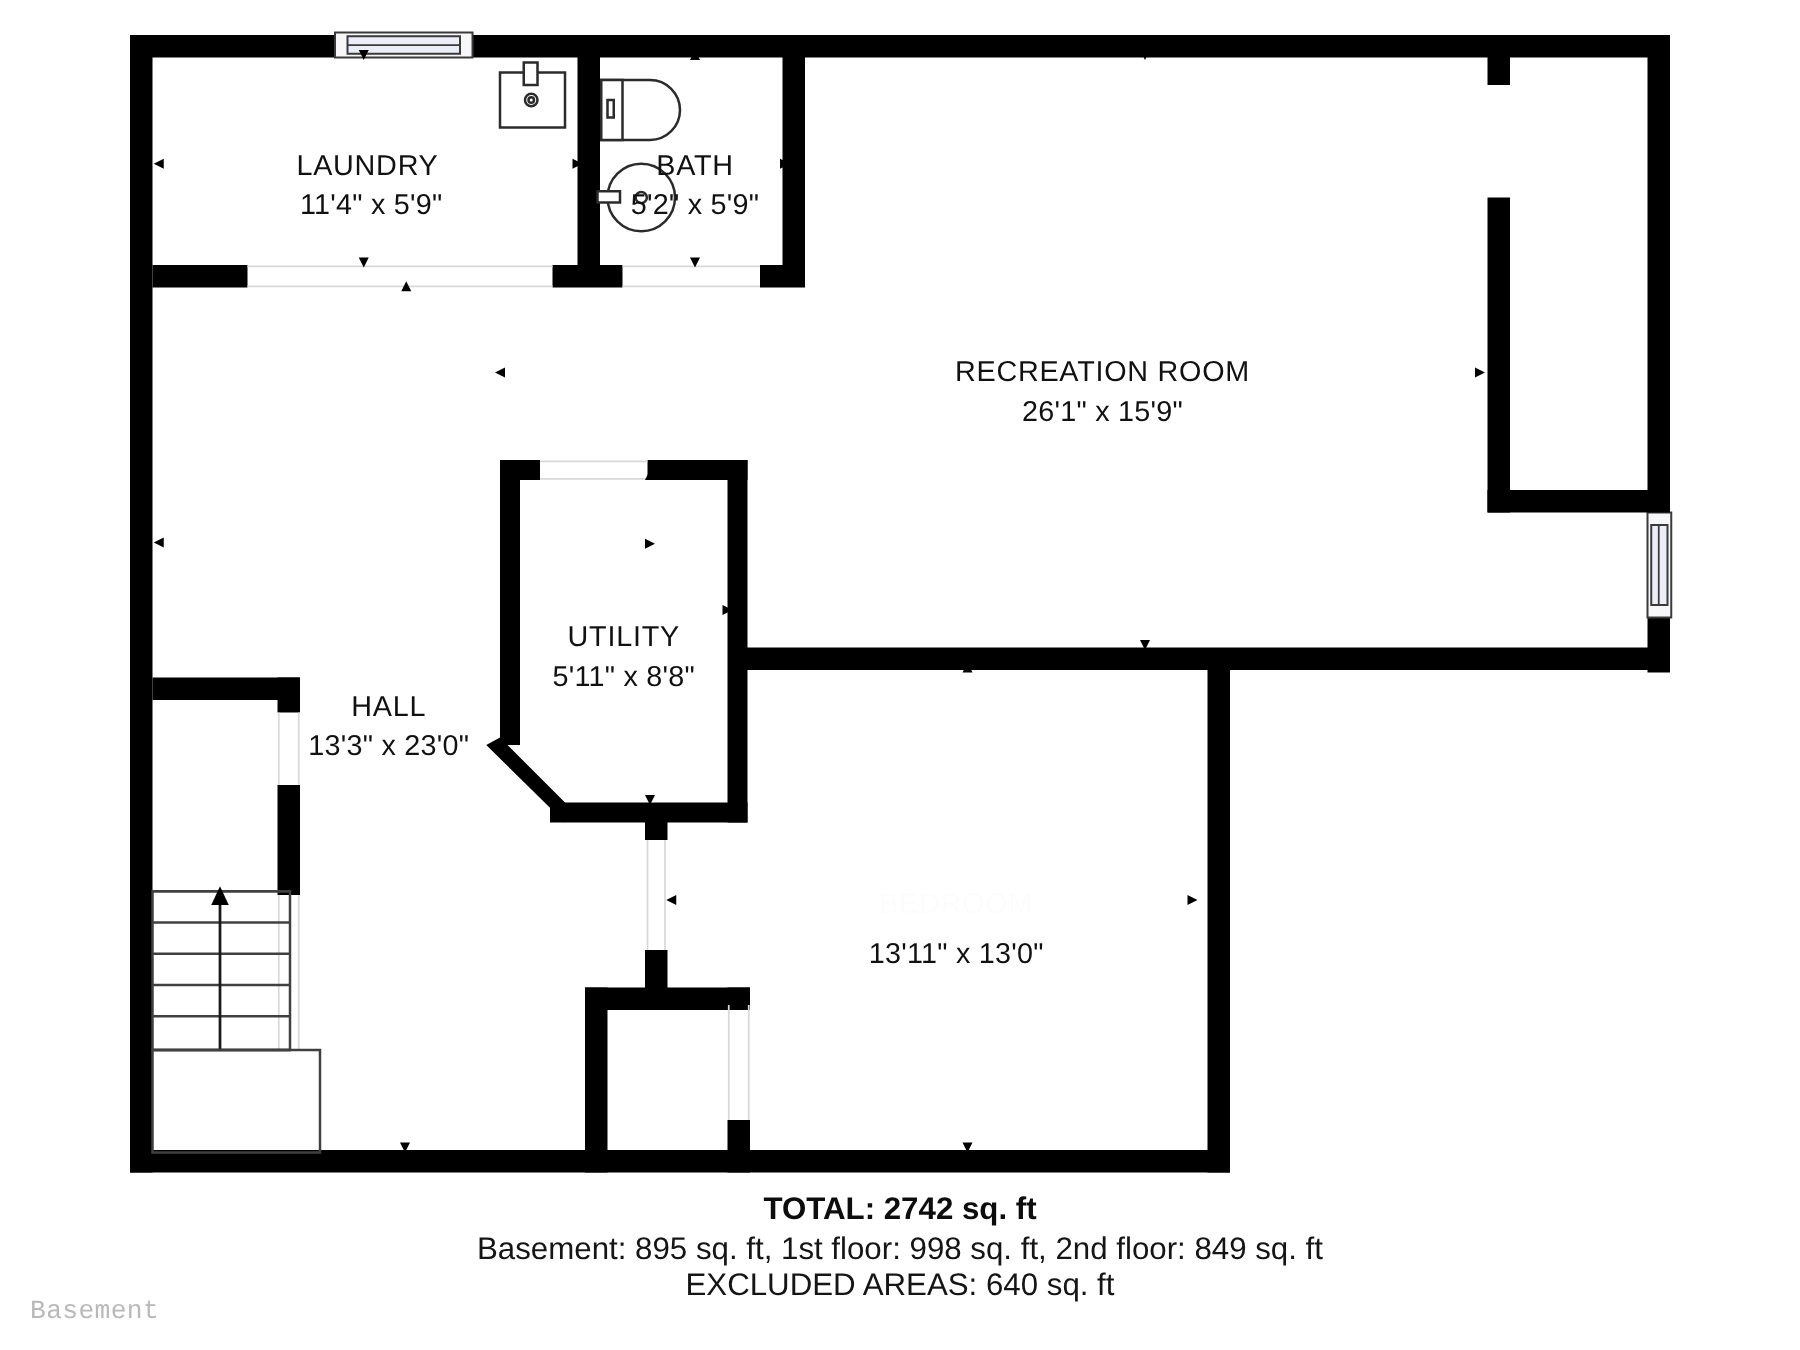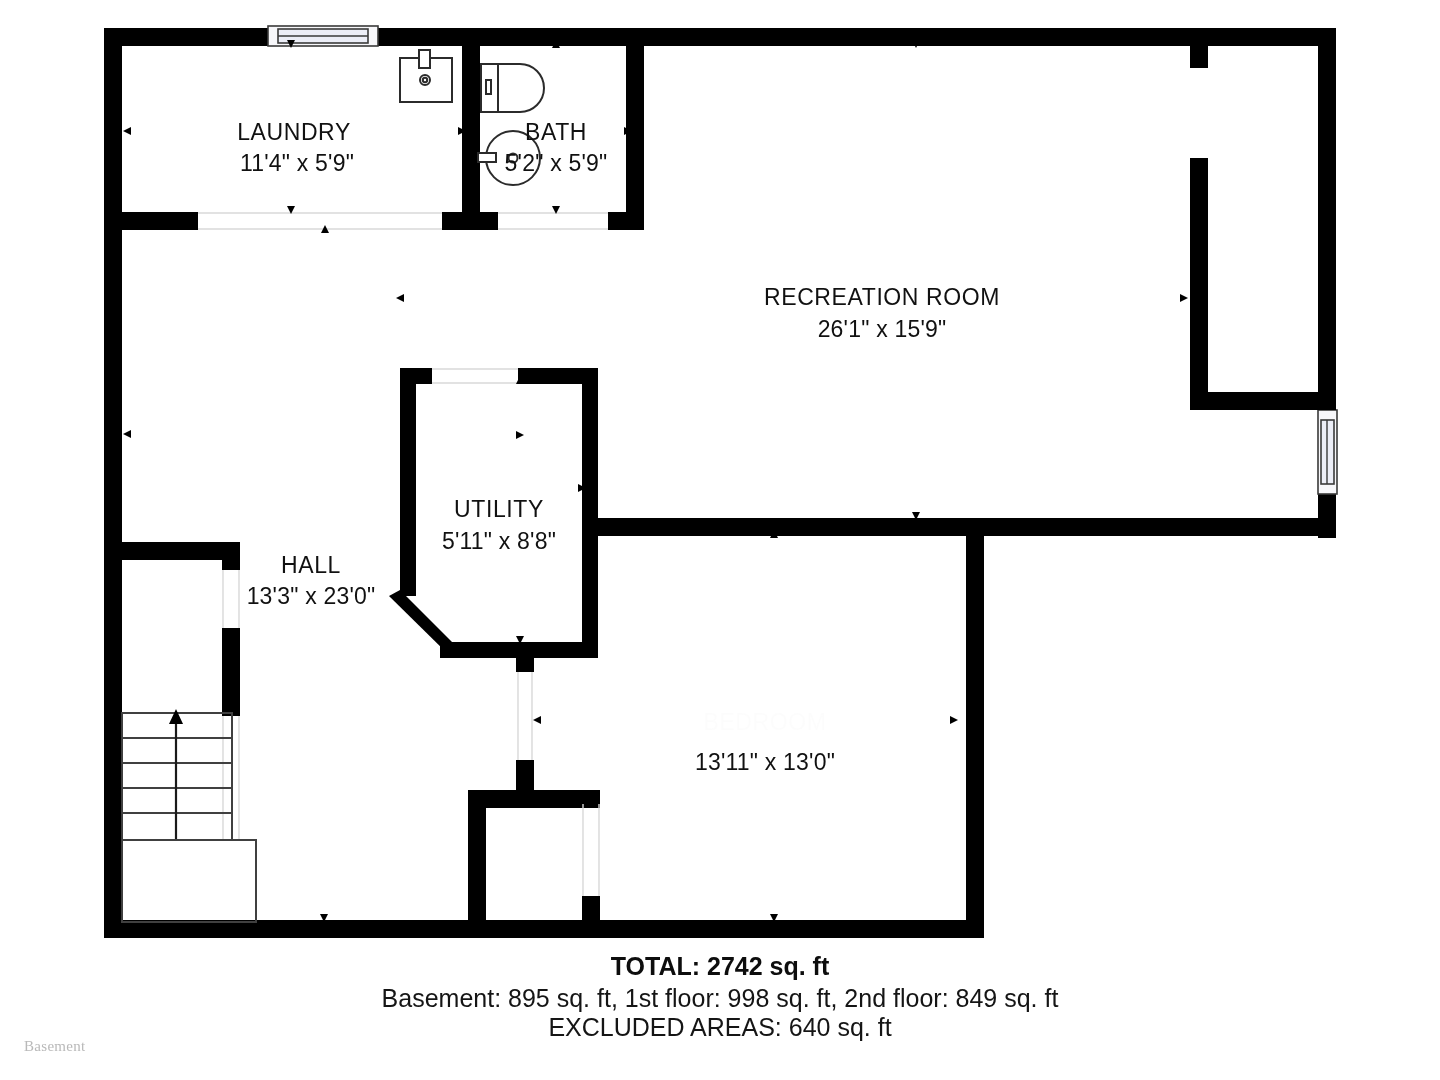--- a/index.html
+++ b/index.html
@@ -60,22 +60,22 @@
   .summary-line {
     font-family: "Liberation Sans", sans-serif;
     font-size: 25px;
     fill: #151515;
     text-anchor: middle;
   }
   .watermark {
     position: absolute;
     left: 24px;
     top: 1038px;
-    font-family: Liberation Serif, serif;
-    font-size: 15px;
+    font-family: Liberation Mono, monospace;
+    font-size: 21px;
     color: #b9b9b9;
     letter-spacing: 0.3px;
     user-select: none;
   }
   .wall { fill: #000000; }
   .fixture-line {
     fill: none;
     stroke: #2b2b2b;
     stroke-width: 2;
   }

